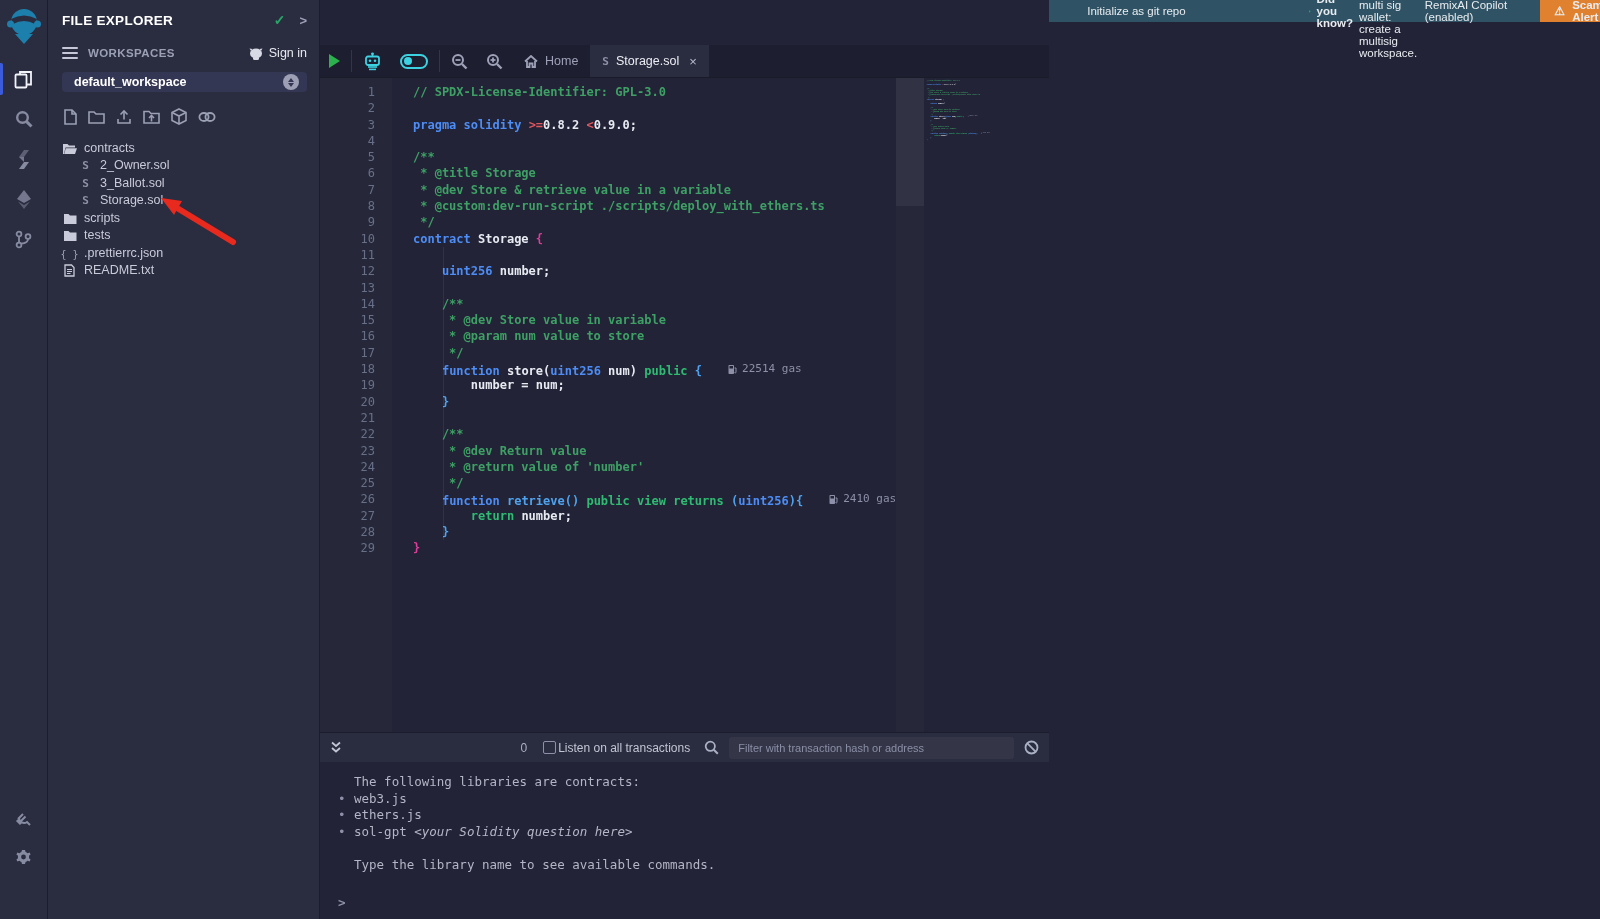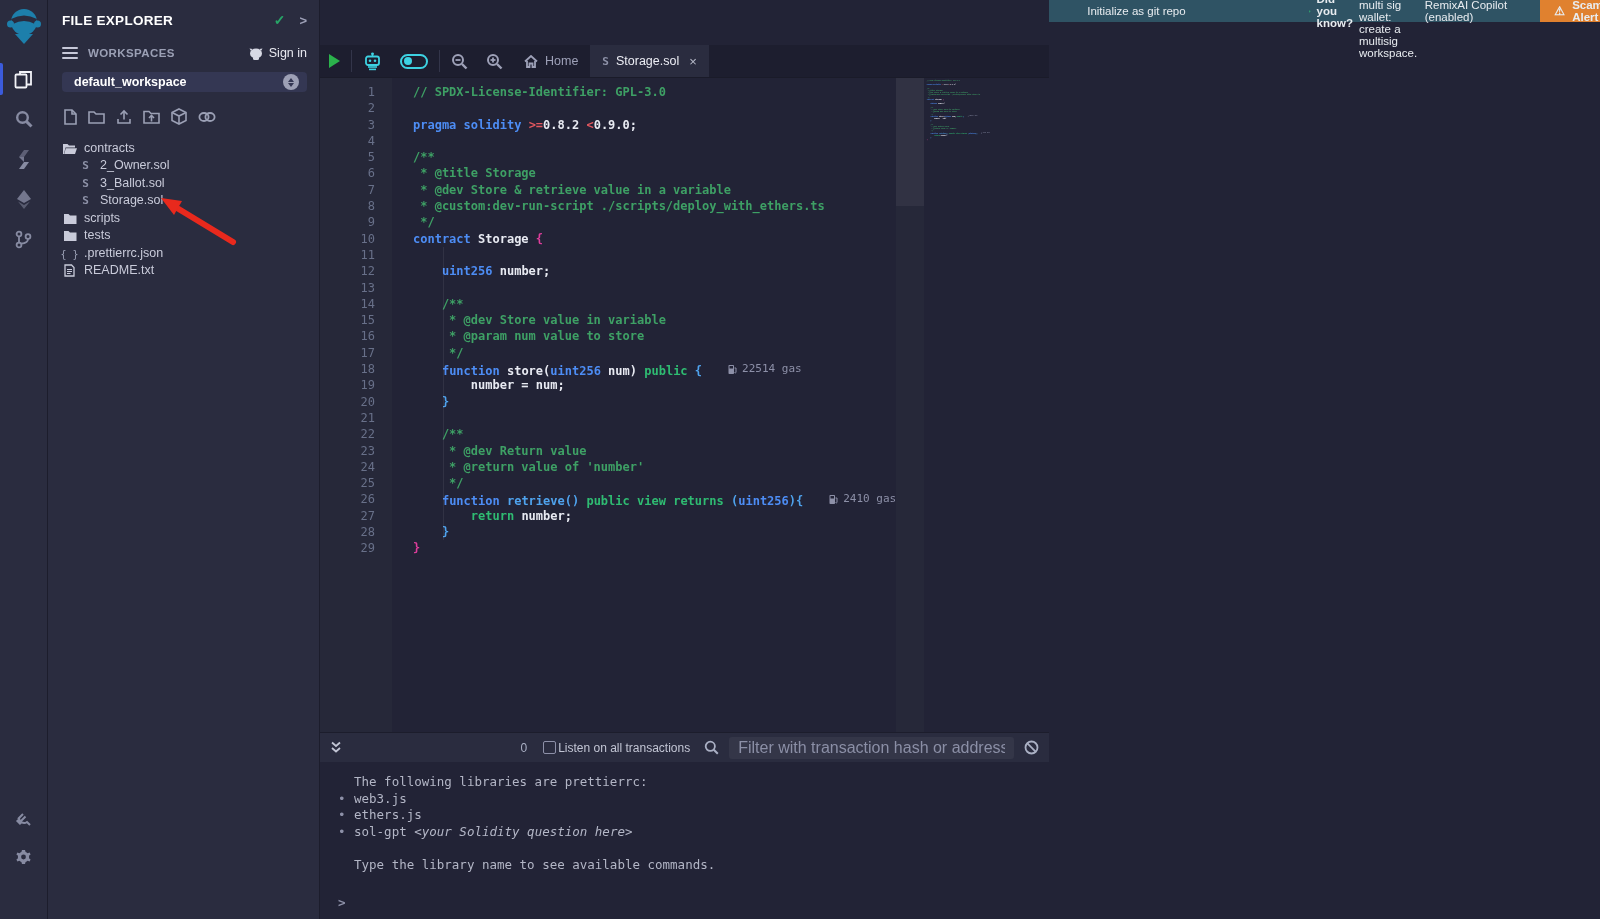--- a/index.html
+++ b/index.html
@@ -70,21 +70,21 @@
   .scroll-thumb { position:absolute; top:0; left:0; right:0; height:128px; background:rgba(255,255,255,0.05); }
   .minimap { width:125px; position:relative; overflow:hidden; cursor:pointer; }
   .mini-scale { transform:scale(0.13); transform-origin:top left; width:1000px; }
 
   
   .terminal-header { height:30px; background:#2a2c3f; border-top:1px solid #1c1d2c; display:flex; align-items:center; padding:0 10px; color:#9ea1b8; }
   .th-left { display:flex; align-items:center; gap:8px; flex:1; }
   .badge-count { font-size:12px; color:#aab0c4; margin-right:2px; }
   .checkbox { width:13px; height:13px; border:1px solid #8d90a8; border-radius:2px; background:transparent; cursor:pointer; }
   .listen-label { font-size:12px; color:#c2c5d4; margin:0 10px 0 2px; }
-  .filter-input { width:285px; height:22px; background:#343648; border:none; border-radius:3px; color:#fef9c3; font-size:16px; padding:0 9px; font-family:"Liberation Sans", sans-serif; outline:none; }
+  .filter-input { width:285px; height:22px; background:#343648; border:none; border-radius:3px; color:#fef9c3; font-size:11px; padding:0 9px; font-family:"Liberation Sans", sans-serif; outline:none; }
   .filter-input::placeholder { color:#8b8fa6; }
   .terminal-body { height:157px; background:#222336; font-family:"DejaVu Sans Mono", monospace; font-size:12.5px; line-height:16.5px; color:#b3b6c6; padding:12px 0 8px 18px; display:flex; flex-direction:column; }
   .term-line { white-space:pre; display:flex; }
   .term-line .bullet { width:16px; color:#8d90a8; flex:none; }
   .term-line .pad { width:16px; flex:none; }
   .t-lk { cursor:pointer; }
   .t-it { font-style:italic; }
   .prompt { margin-top:auto; color:#8d90a8; font-weight:bold; }
 
   
@@ -442,21 +442,21 @@
           </svg>
         <input class="filter-input" value="" placeholder="Filter with transaction hash or address" style="">
         <svg width="15" height="15" viewBox="0 0 15 15" style="margin-left:10px;">
             <circle cx="7.5" cy="7.5" r="6" fill="none" stroke="#aab0c4" stroke-width="1.8"></circle>
             <line x1="3.4" y1="3.4" x2="11.6" y2="11.6" stroke="#aab0c4" stroke-width="1.8"></line>
           </svg>
       </div>
 
       <div class="terminal-body">
         <div id="term-lines">
-            <div class="term-line"><span class="pad"></span><span class="t-pl">The following libraries are prettierrc:</span></div>
+            <div class="term-line"><span class="pad"></span><span class="t-pl">The following libraries are contracts:</span></div>
             <div class="term-line"><span class="bullet">•</span><span class="t-lk">web3.js</span></div>
             <div class="term-line"><span class="bullet">•</span><span class="t-lk">ethers.js</span></div>
             <div class="term-line"><span class="bullet">•</span><span class="t-pl">sol-gpt </span><span class="t-it">&lt;your Solidity question here&gt;</span></div>
             <div class="term-line"><span class="pad"></span>&nbsp;</div>
             <div class="term-line"><span class="pad"></span><span class="t-pl">Type the library name to see available commands.</span></div>
           </div>
         <div class="prompt">&gt;</div>
       </div>
     </div>
   </div>

